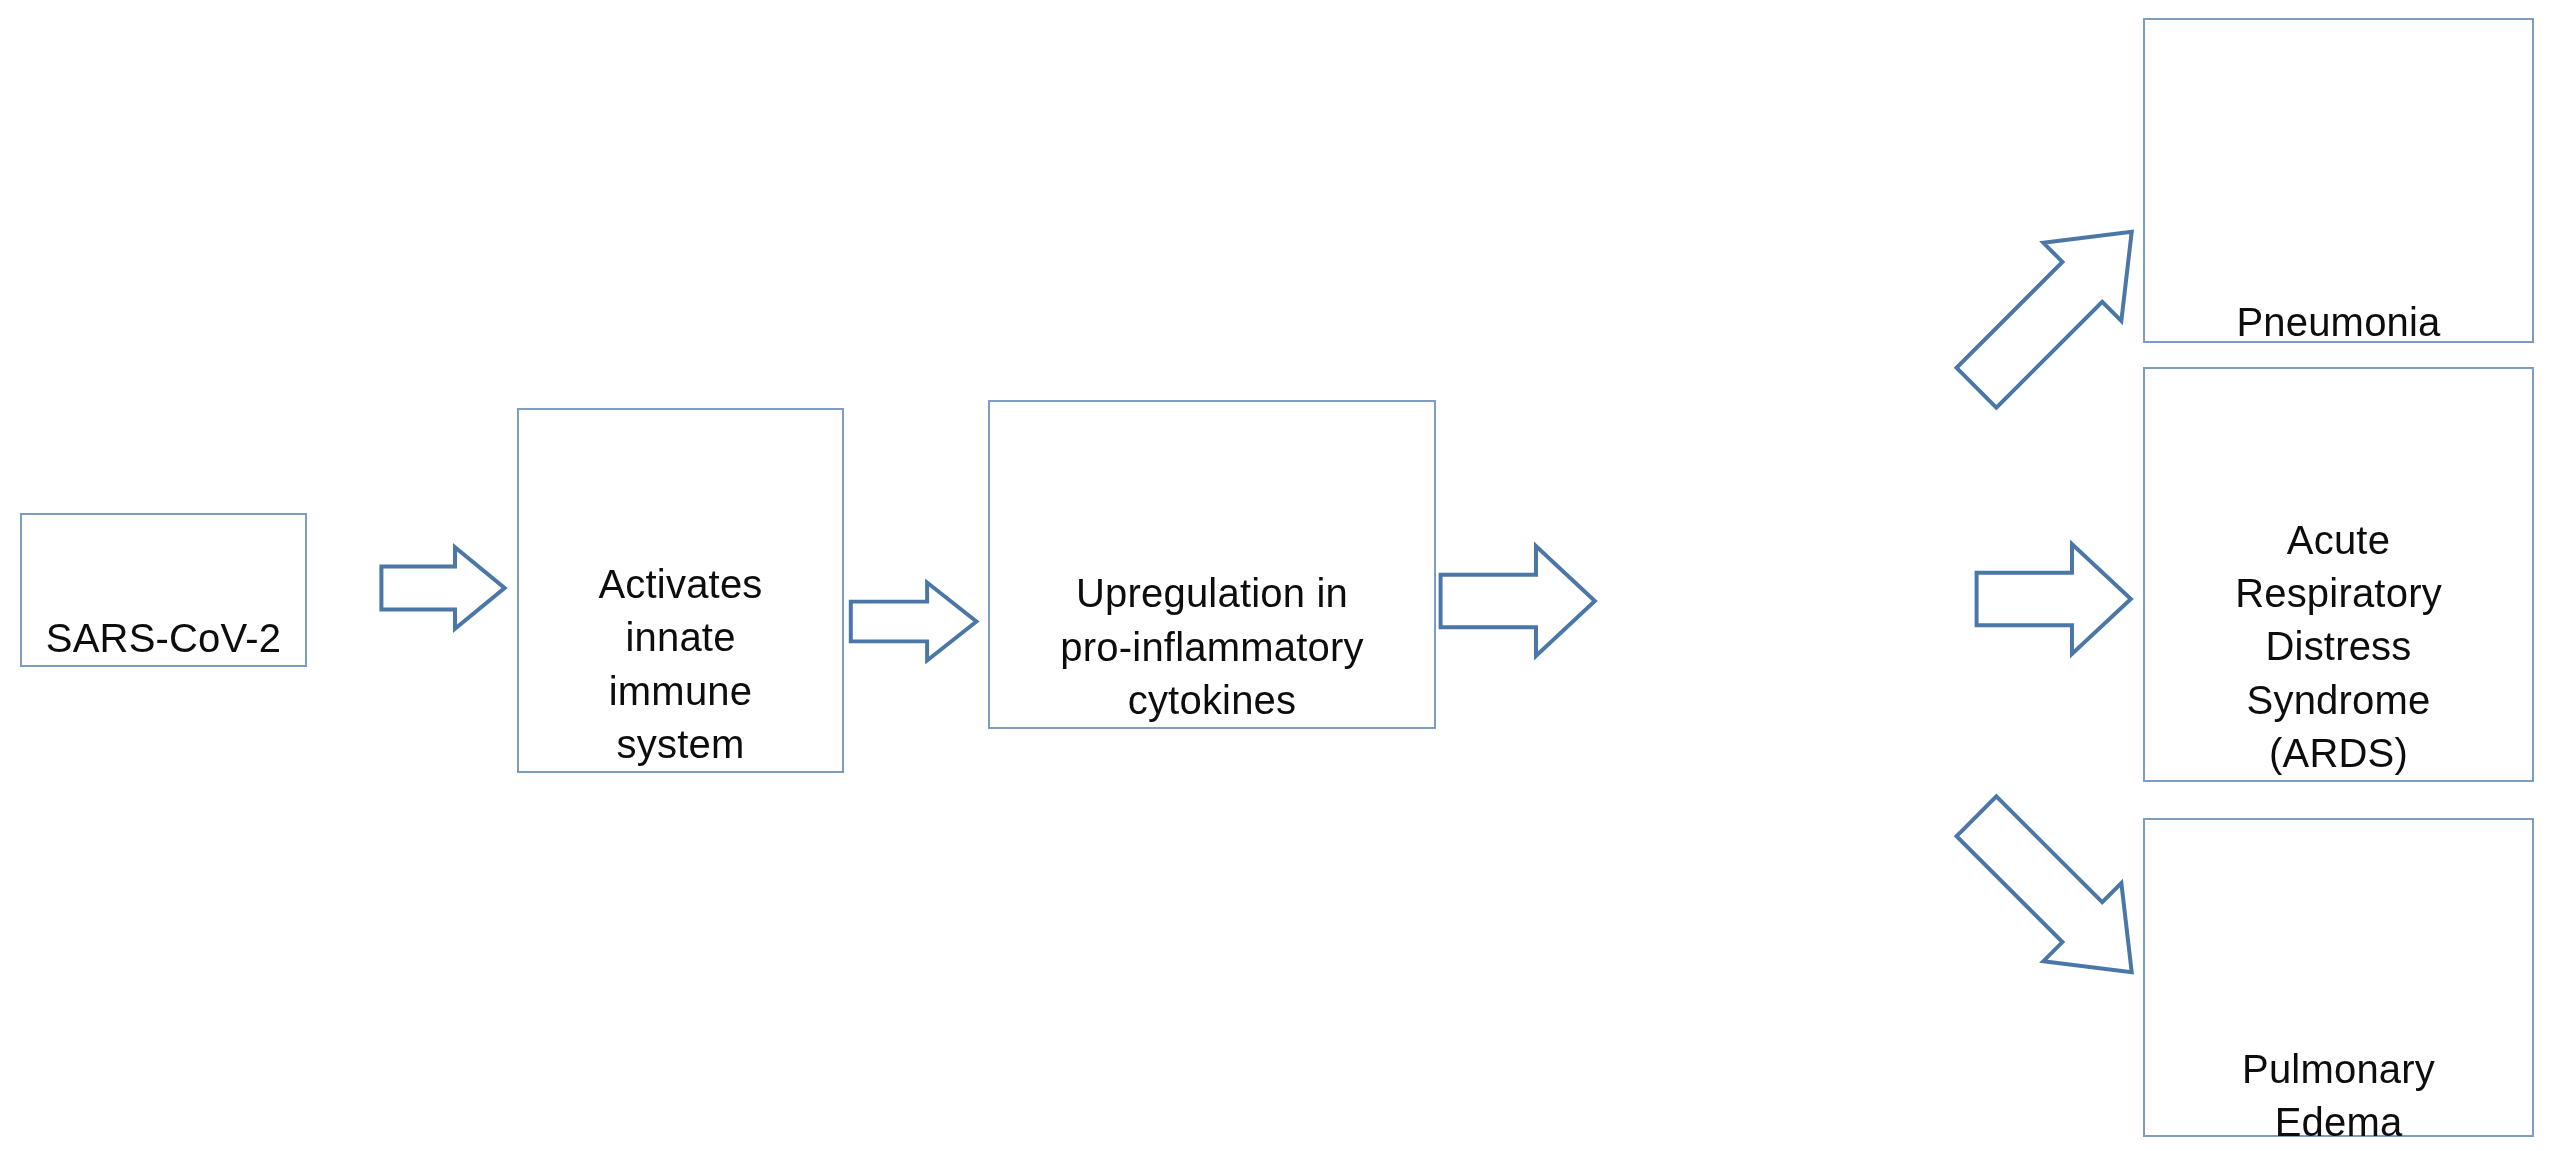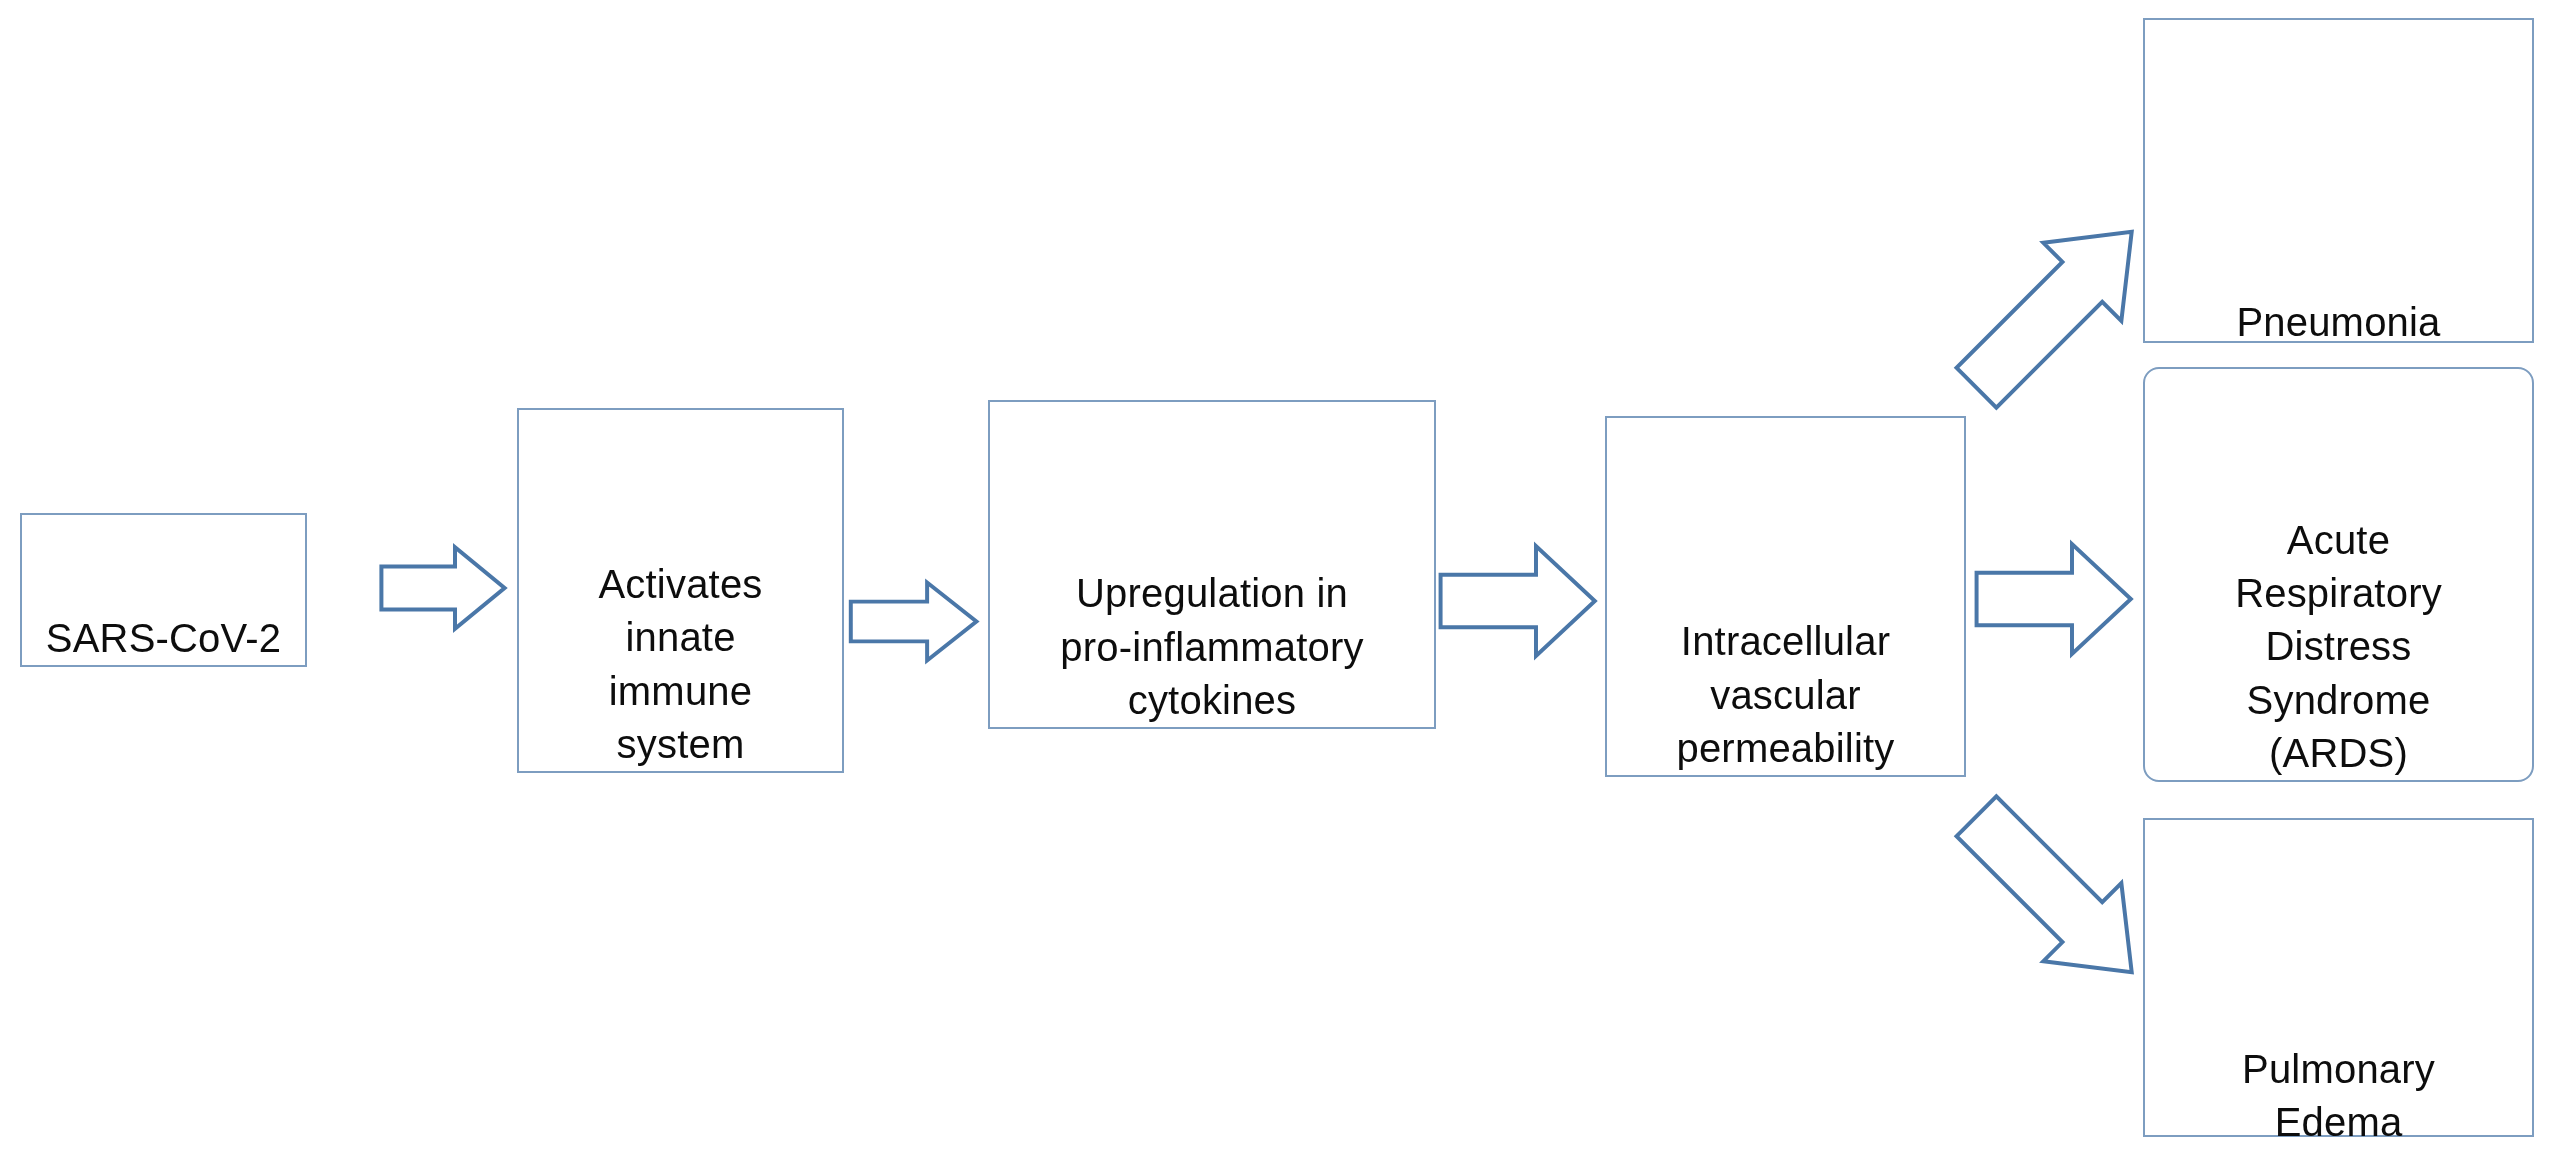--- a/index.html
+++ b/index.html
@@ -43,21 +43,21 @@
   }
 
   
   #node-sars        { left: 20px;   top: 513px;  width: 287px; height: 154px; }
   #node-innate      { left: 517px;  top: 408px;  width: 327px; height: 365px; }
   #node-cytokines   { left: 988px; top: 400px;  width: 448px; height: 329px; }
   #node-permeability{ left: 1605px; top: 416px;  width: 361px; height: 361px; }
 
   
   #node-pneumonia   { left: 2143px; top: 18.3px;   width: 391px; height: 325px; }
-  #node-ards        { left: 2143px; top: 367px;  width: 391px; height: 415px; border-radius: 16px; }
+  #node-ards        { left: 2143px; top: 367px;  width: 391px; height: 415px; }
   #node-edema       { left: 2143px; top: 818px; width: 391px; height: 319px; }
 
   
   #node-pneumonia .node-label { transform: translateY(8px); }
   #node-edema .node-label     { transform: translateY(14.4px); }
 
   .arrow-svg {
     position: absolute;
     overflow: visible;
   }
@@ -83,25 +83,20 @@
 immune
 system</span>
   </div>
 
   <div class="node" id="node-cytokines">
     <span class="node-label">Upregulation in
 pro-inflammatory
 cytokines</span>
   </div>
 
-  <div class="node" id="node-permeability">
-    <span class="node-label">Intracellular
-vascular
-permeability</span>
-  </div>
 
   <div class="node" id="node-pneumonia">
     <span class="node-label">Pneumonia</span>
   </div>
 
   <div class="node" id="node-ards">
     <span class="node-label">Acute
 Respiratory
 Distress
 Syndrome

